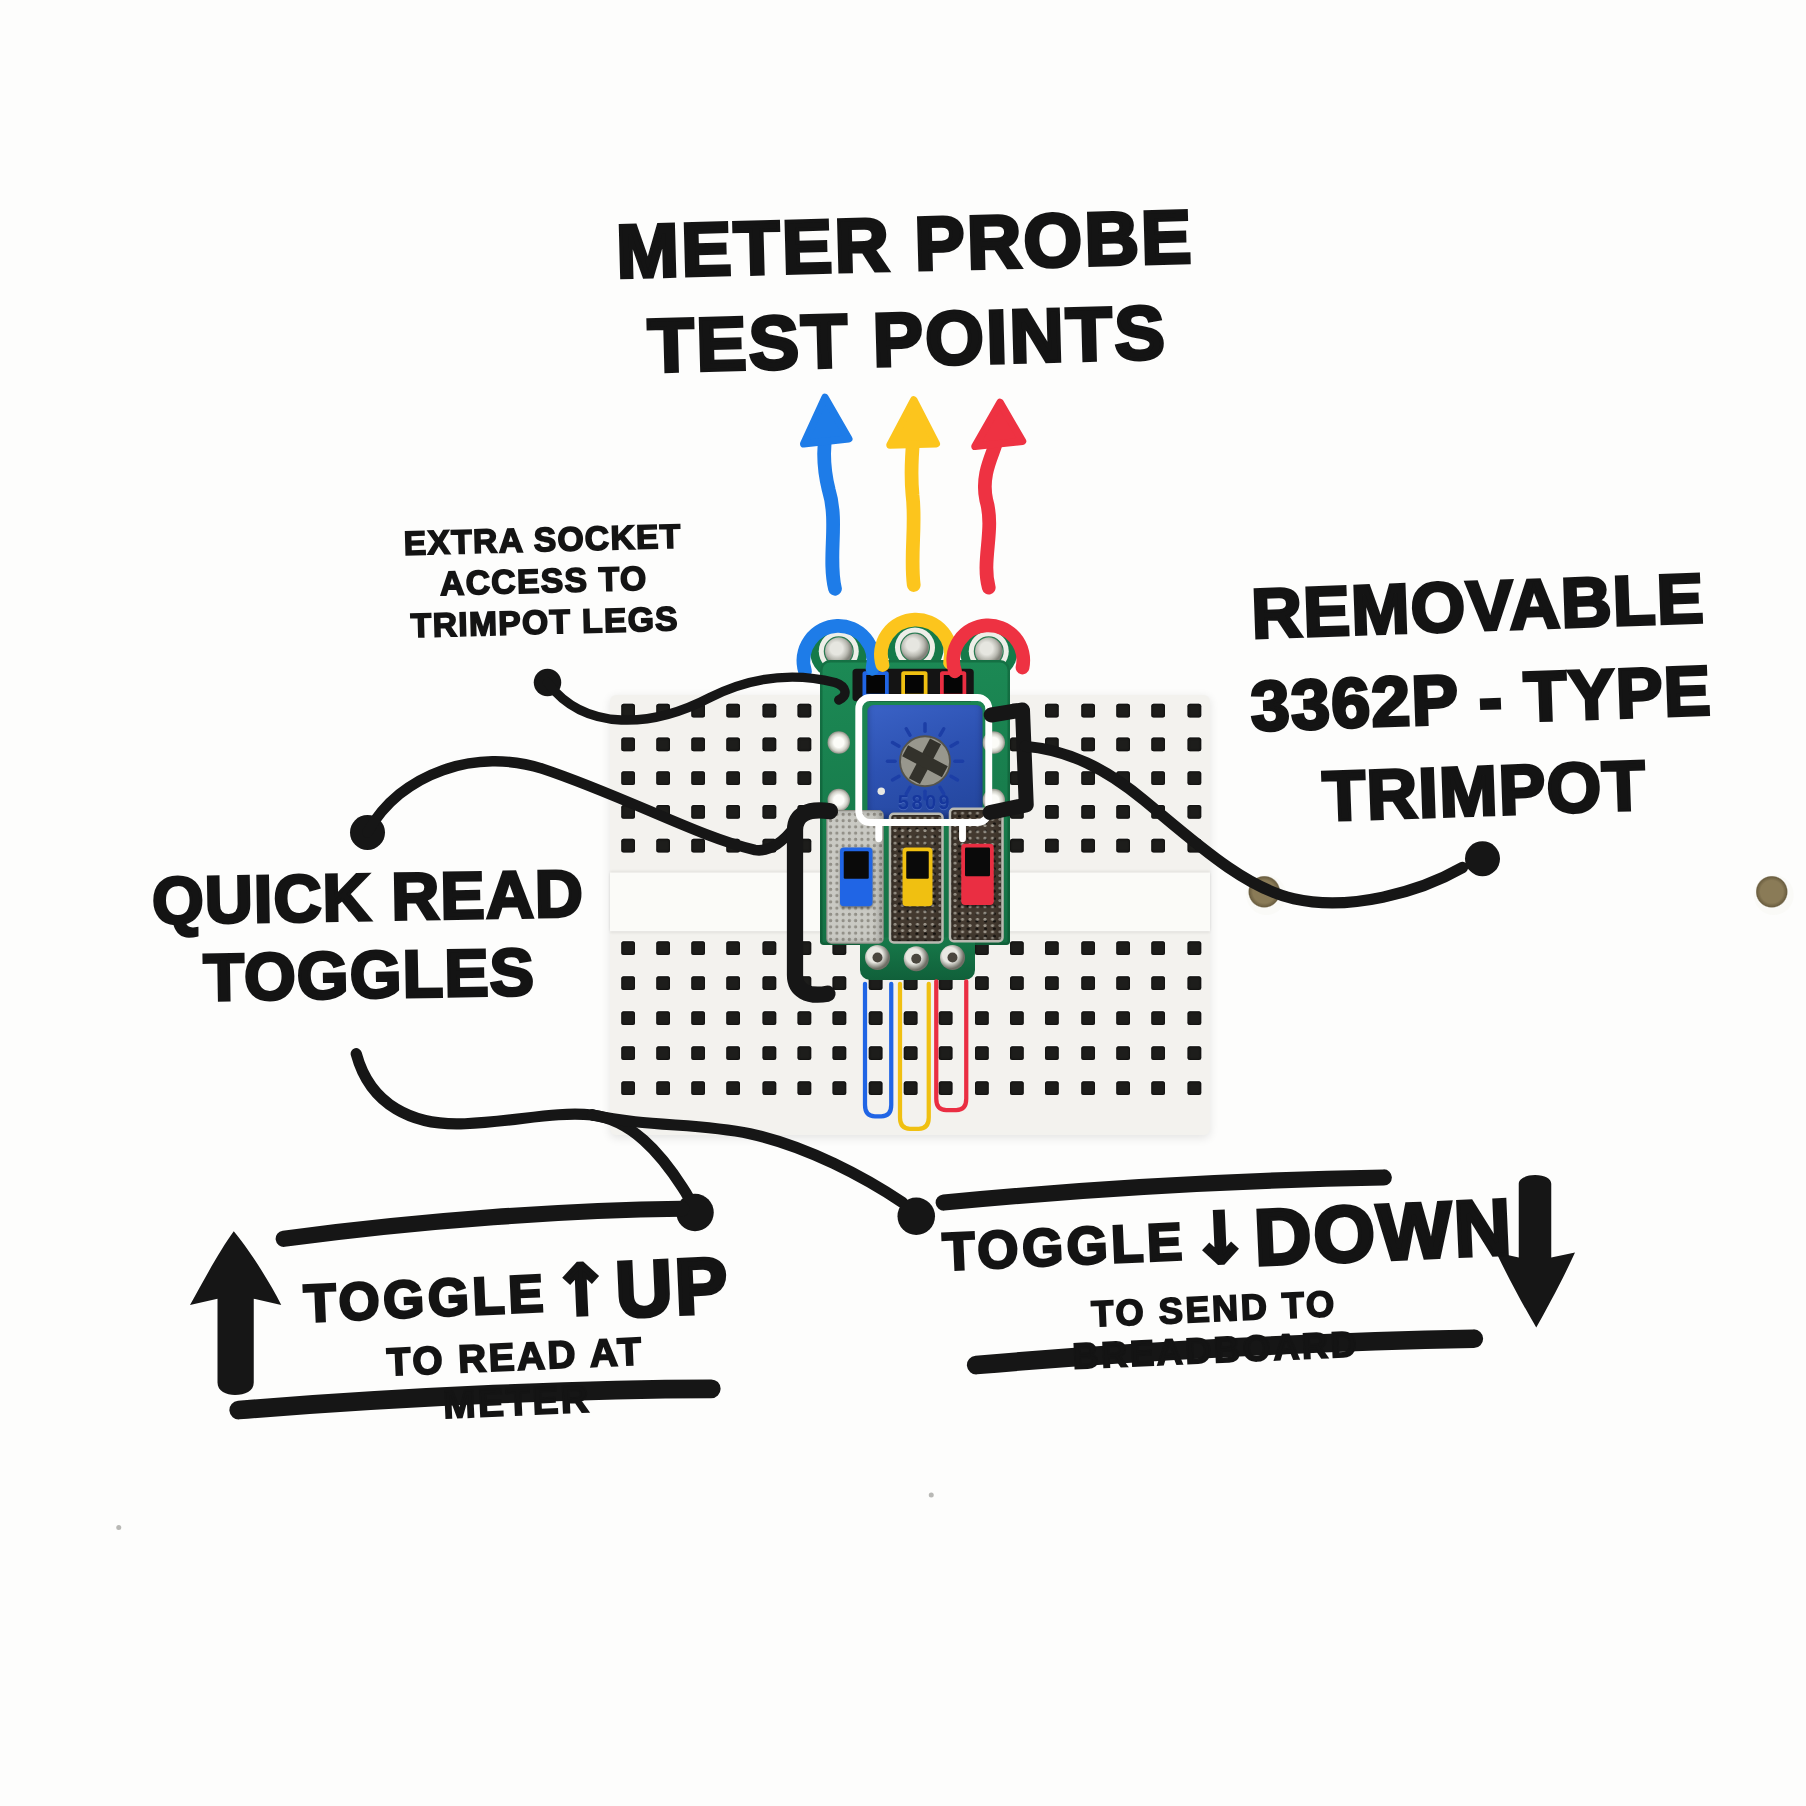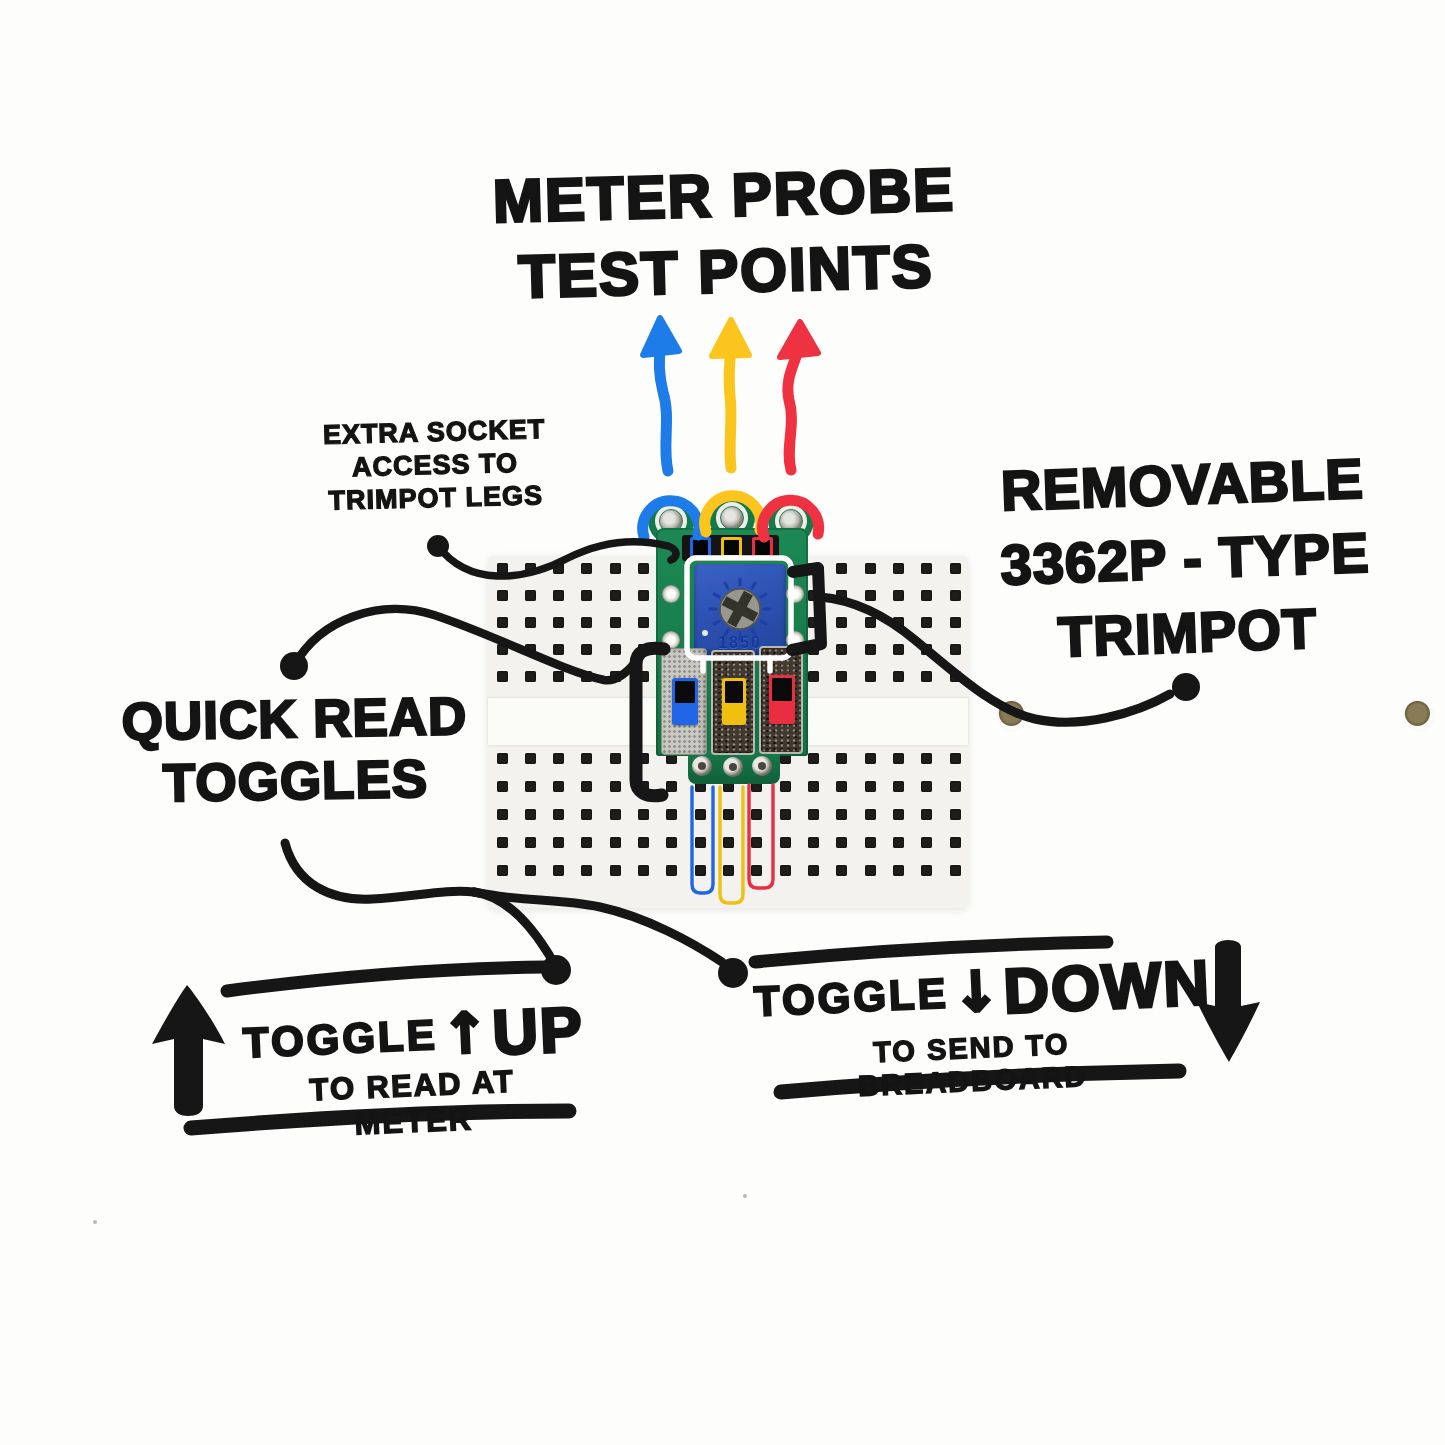--- a/index.html
+++ b/index.html
@@ -288,21 +288,21 @@
     <div class="pcb-hole" style="left:662px;top:585px;"></div>
     <div class="pcb-hole" style="left:662px;top:631px;"></div>
     <div class="pcb-hole" style="left:786px;top:585px;"></div>
     <div class="pcb-hole" style="left:786px;top:631px;"></div>
     <div class="header-strip">
       <span class="hdr-square" style="left:8px;border:3.5px solid #2065e5;"></span>
       <span class="hdr-square" style="left:39px;border:3.5px solid #f0c011;"></span>
       <span class="hdr-square" style="left:70px;border:3.5px solid #ea2e42;"></span>
     </div>
     <div class="trimpot">
-      <span class="marking">1850</span>
+      <span class="marking">5809</span>
       <span class="dot"></span>
     </div>
     <div class="toggle-body toggle-silver"></div>
     <div class="toggle-body toggle-dark toggle-mid"></div>
     <div class="toggle-body toggle-dark toggle-right"></div>
     <div class="cap cap-blue">
         <span class="win"></span>
       </div>
     <div class="cap cap-yellow">
         <span class="win"></span>

